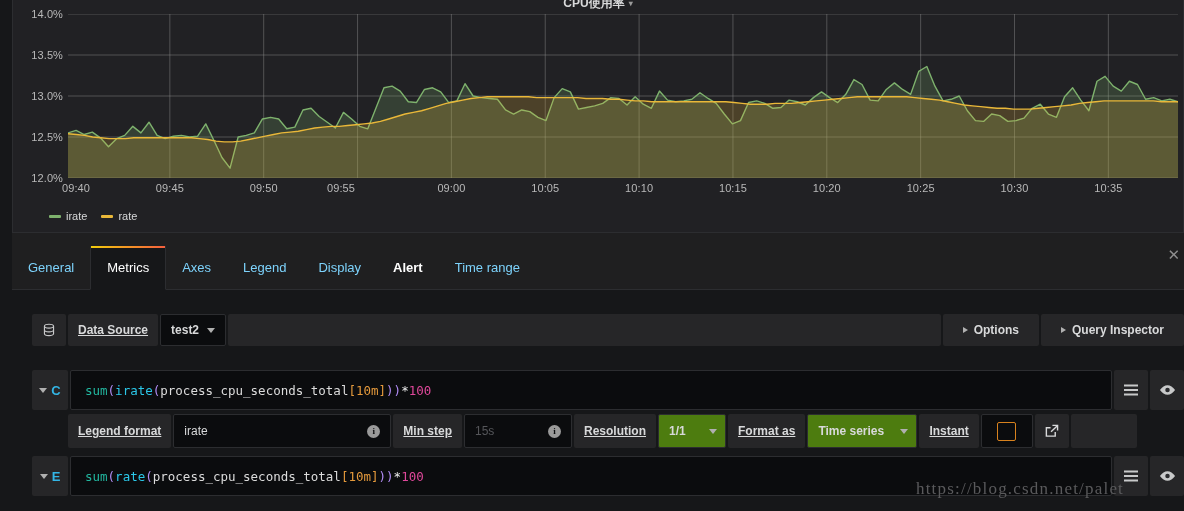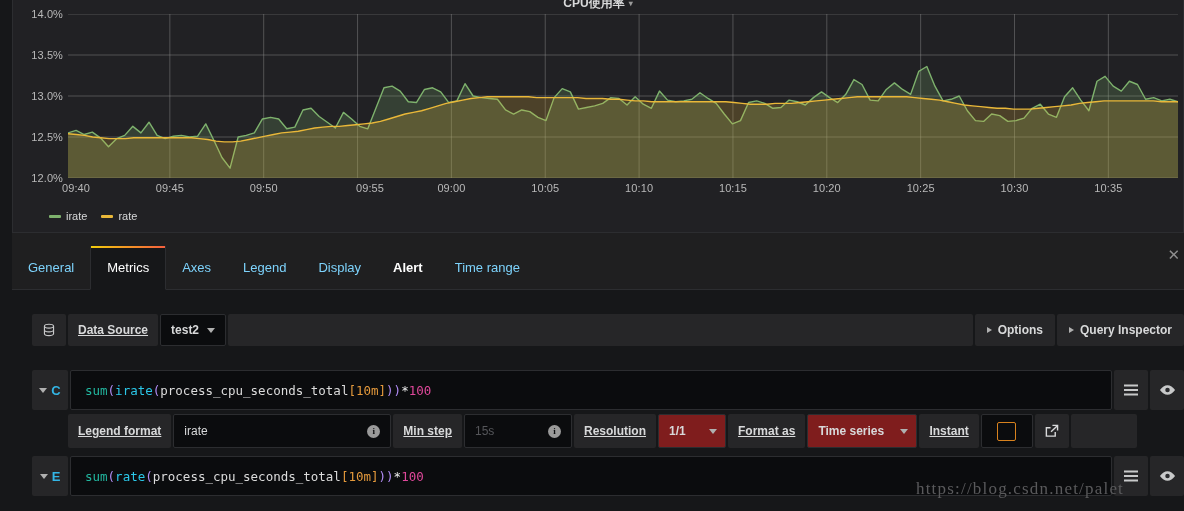--- a/index.html
+++ b/index.html
@@ -222,21 +222,21 @@
     border-radius: 2px;
   }
   .gf-btn {
     background: #262628;
     color: #d8d9da;
     font-size: 12px;
     font-weight: bold;
     display: flex;
     align-items: center;
     gap: 6px;
-    padding: 0 12px;
+    padding: 0 20px;
     border-radius: 2px;
     cursor: pointer;
     white-space: nowrap;
   }
   .tri-right {
     width: 0; height: 0;
     border-left: 5px solid #b0b0b0;
     border-top: 3.5px solid transparent;
     border-bottom: 3.5px solid transparent;
   }
@@ -333,21 +333,21 @@
     color: #0b0c0e;
     font-size: 9px;
     font-weight: bold;
     display: flex;
     align-items: center;
     justify-content: center;
     font-family: "Liberation Serif", serif;
     flex: none;
   }
   .opt-select {
-    background: #7f1d1d;
+    background: #4d7c0f;
     border: 1px solid #2c2d30;
     border-radius: 2px;
     display: flex;
     align-items: center;
     justify-content: space-between;
     gap: 12px;
     padding: 0 8px 0 10px;
     font-size: 12px;
     color: #d8d9da;
     font-weight: bold;
@@ -425,21 +425,21 @@
           <path d="M0.00 118.90 L8.10 116.44 L16.20 120.54 L24.31 118.08 L32.41 123.82 L40.51 132.84 L48.61 124.64 L56.72 121.36 L64.82 112.34 L72.92 118.90 L81.02 108.24 L89.12 121.36 L97.23 124.64 L105.33 122.18 L113.43 121.36 L121.53 123.00 L129.64 122.18 L137.74 109.88 L145.84 126.28 L153.94 143.50 L162.04 154.16 L170.15 123.00 L178.25 121.36 L186.35 118.90 L194.45 104.96 L202.55 103.32 L210.66 104.96 L218.76 114.80 L226.86 113.16 L234.96 95.94 L243.07 94.30 L251.17 102.50 L259.27 108.24 L267.37 113.98 L275.47 98.40 L283.58 104.96 L291.68 112.34 L299.78 114.80 L307.88 94.30 L315.99 73.80 L324.09 72.16 L332.19 77.08 L340.29 87.74 L348.39 88.56 L356.50 75.44 L364.60 73.80 L372.70 77.90 L380.80 88.56 L388.91 86.92 L397.01 69.70 L405.11 82.00 L413.21 83.64 L421.31 84.46 L429.42 85.28 L437.52 95.94 L445.62 100.04 L453.72 95.94 L461.82 97.58 L469.93 103.32 L478.03 106.60 L486.13 83.64 L494.23 74.62 L502.34 77.90 L510.44 95.12 L518.54 93.48 L526.64 91.84 L534.74 89.38 L542.85 83.64 L550.95 84.46 L559.05 91.02 L567.15 82.82 L575.26 90.20 L583.36 94.30 L591.46 77.08 L599.56 86.10 L607.66 87.74 L615.77 86.92 L623.87 85.28 L631.97 78.72 L640.07 84.46 L648.18 89.38 L656.28 100.04 L664.38 109.88 L672.48 106.60 L680.58 88.56 L688.69 86.92 L696.79 89.38 L704.89 94.30 L712.99 93.48 L721.09 86.10 L729.20 87.74 L737.30 91.02 L745.40 83.64 L753.50 77.90 L761.61 83.64 L769.71 88.56 L777.81 80.36 L785.91 65.60 L794.01 70.52 L802.12 86.10 L810.22 86.92 L818.32 75.44 L826.42 68.88 L834.53 75.44 L842.63 80.36 L850.73 57.40 L858.83 52.48 L866.93 72.16 L875.04 86.92 L883.14 85.28 L891.24 82.00 L899.34 96.76 L907.45 106.60 L915.55 107.42 L923.65 100.04 L931.75 101.68 L939.85 107.42 L947.96 106.60 L956.06 104.14 L964.16 94.30 L972.26 90.20 L980.36 100.04 L988.47 103.32 L996.57 82.82 L1004.67 73.80 L1012.77 86.10 L1020.88 96.76 L1028.98 67.24 L1037.08 62.32 L1045.18 72.16 L1053.28 77.08 L1061.39 67.24 L1069.49 70.52 L1077.59 85.28 L1085.69 83.64 L1093.80 86.92 L1101.90 85.28 L1110.00 87.74" fill="none" stroke="#7eb26d" stroke-width="1.4" stroke-linejoin="round"></path>
           <path d="M0.00 119.72 L8.22 120.54 L16.44 121.36 L24.67 123.00 L32.89 123.82 L41.11 124.64 L49.33 124.64 L57.56 124.64 L65.78 123.82 L74.00 123.82 L82.22 123.82 L90.44 123.82 L98.67 123.82 L106.89 123.82 L115.11 123.82 L123.33 123.82 L131.56 124.64 L139.78 125.46 L148.00 127.10 L156.22 127.92 L164.44 127.92 L172.67 127.10 L180.89 125.46 L189.11 123.82 L197.33 122.18 L205.56 120.54 L213.78 118.90 L222.00 118.08 L230.22 117.26 L238.44 115.62 L246.67 113.98 L254.89 113.16 L263.11 112.34 L271.33 112.34 L279.56 111.52 L287.78 110.70 L296.00 109.88 L304.22 109.06 L312.44 107.42 L320.67 104.96 L328.89 102.50 L337.11 100.04 L345.33 98.40 L353.56 96.76 L361.78 94.30 L370.00 91.84 L378.22 89.38 L386.44 87.74 L394.67 86.10 L402.89 84.46 L411.11 83.64 L419.33 82.82 L427.56 82.82 L435.78 82.82 L444.00 82.82 L452.22 82.82 L460.44 82.82 L468.67 83.64 L476.89 83.64 L485.11 83.64 L493.33 83.64 L501.56 83.64 L509.78 83.64 L518.00 84.46 L526.22 84.46 L534.44 84.46 L542.67 85.28 L550.89 85.28 L559.11 86.10 L567.33 86.92 L575.56 86.92 L583.78 87.74 L592.00 87.74 L600.22 87.74 L608.44 87.74 L616.67 87.74 L624.89 87.74 L633.11 87.74 L641.33 87.74 L649.56 87.74 L657.78 87.74 L666.00 88.56 L674.22 89.38 L682.44 90.20 L690.67 90.20 L698.89 90.20 L707.11 89.38 L715.33 89.38 L723.56 89.38 L731.78 88.56 L740.00 87.74 L748.22 86.92 L756.44 86.10 L764.67 85.28 L772.89 84.46 L781.11 83.64 L789.33 82.82 L797.56 82.82 L805.78 82.82 L814.00 82.82 L822.22 82.82 L830.44 82.82 L838.67 82.82 L846.89 83.64 L855.11 84.46 L863.33 85.28 L871.56 86.10 L879.78 87.74 L888.00 89.38 L896.22 91.02 L904.44 91.84 L912.67 92.66 L920.89 93.48 L929.11 94.30 L937.33 94.30 L945.56 95.12 L953.78 95.12 L962.00 95.12 L970.22 94.30 L978.44 93.48 L986.67 92.66 L994.89 91.84 L1003.11 91.02 L1011.33 89.38 L1019.56 88.56 L1027.78 87.74 L1036.00 86.92 L1044.22 86.92 L1052.44 86.92 L1060.67 86.92 L1068.89 86.92 L1077.11 86.92 L1085.33 86.92 L1093.56 87.74 L1101.78 87.74 L1110.00 87.74 L1110 164 L0 164 Z" fill="#eab839" fill-opacity="0.22"></path>
           <path d="M0.00 119.72 L8.22 120.54 L16.44 121.36 L24.67 123.00 L32.89 123.82 L41.11 124.64 L49.33 124.64 L57.56 124.64 L65.78 123.82 L74.00 123.82 L82.22 123.82 L90.44 123.82 L98.67 123.82 L106.89 123.82 L115.11 123.82 L123.33 123.82 L131.56 124.64 L139.78 125.46 L148.00 127.10 L156.22 127.92 L164.44 127.92 L172.67 127.10 L180.89 125.46 L189.11 123.82 L197.33 122.18 L205.56 120.54 L213.78 118.90 L222.00 118.08 L230.22 117.26 L238.44 115.62 L246.67 113.98 L254.89 113.16 L263.11 112.34 L271.33 112.34 L279.56 111.52 L287.78 110.70 L296.00 109.88 L304.22 109.06 L312.44 107.42 L320.67 104.96 L328.89 102.50 L337.11 100.04 L345.33 98.40 L353.56 96.76 L361.78 94.30 L370.00 91.84 L378.22 89.38 L386.44 87.74 L394.67 86.10 L402.89 84.46 L411.11 83.64 L419.33 82.82 L427.56 82.82 L435.78 82.82 L444.00 82.82 L452.22 82.82 L460.44 82.82 L468.67 83.64 L476.89 83.64 L485.11 83.64 L493.33 83.64 L501.56 83.64 L509.78 83.64 L518.00 84.46 L526.22 84.46 L534.44 84.46 L542.67 85.28 L550.89 85.28 L559.11 86.10 L567.33 86.92 L575.56 86.92 L583.78 87.74 L592.00 87.74 L600.22 87.74 L608.44 87.74 L616.67 87.74 L624.89 87.74 L633.11 87.74 L641.33 87.74 L649.56 87.74 L657.78 87.74 L666.00 88.56 L674.22 89.38 L682.44 90.20 L690.67 90.20 L698.89 90.20 L707.11 89.38 L715.33 89.38 L723.56 89.38 L731.78 88.56 L740.00 87.74 L748.22 86.92 L756.44 86.10 L764.67 85.28 L772.89 84.46 L781.11 83.64 L789.33 82.82 L797.56 82.82 L805.78 82.82 L814.00 82.82 L822.22 82.82 L830.44 82.82 L838.67 82.82 L846.89 83.64 L855.11 84.46 L863.33 85.28 L871.56 86.10 L879.78 87.74 L888.00 89.38 L896.22 91.02 L904.44 91.84 L912.67 92.66 L920.89 93.48 L929.11 94.30 L937.33 94.30 L945.56 95.12 L953.78 95.12 L962.00 95.12 L970.22 94.30 L978.44 93.48 L986.67 92.66 L994.89 91.84 L1003.11 91.02 L1011.33 89.38 L1019.56 88.56 L1027.78 87.74 L1036.00 86.92 L1044.22 86.92 L1052.44 86.92 L1060.67 86.92 L1068.89 86.92 L1077.11 86.92 L1085.33 86.92 L1093.56 87.74 L1101.78 87.74 L1110.00 87.74" fill="none" stroke="#eab839" stroke-width="1.4" stroke-linejoin="round"></path>
         </g>
     </svg>
   </div>
   <div id="x-axis">
       <div class="x-tick" style="left: 8px;">09:40</div>
       <div class="x-tick" style="left: 101.85px;">09:45</div>
       <div class="x-tick" style="left: 195.7px;">09:50</div>
-      <div class="x-tick" style="left: 302px;">09:55</div>
+      <div class="x-tick" style="left: 273px;">09:55</div>
       <div class="x-tick" style="left: 383.399px;">09:00</div>
       <div class="x-tick" style="left: 477.249px;">10:05</div>
       <div class="x-tick" style="left: 571.099px;">10:10</div>
       <div class="x-tick" style="left: 664.948px;">10:15</div>
       <div class="x-tick" style="left: 758.798px;">10:20</div>
       <div class="x-tick" style="left: 852.648px;">10:25</div>
       <div class="x-tick" style="left: 946.498px;">10:30</div>
       <div class="x-tick" style="left: 1040.35px;">10:35</div>
     </div>
 

